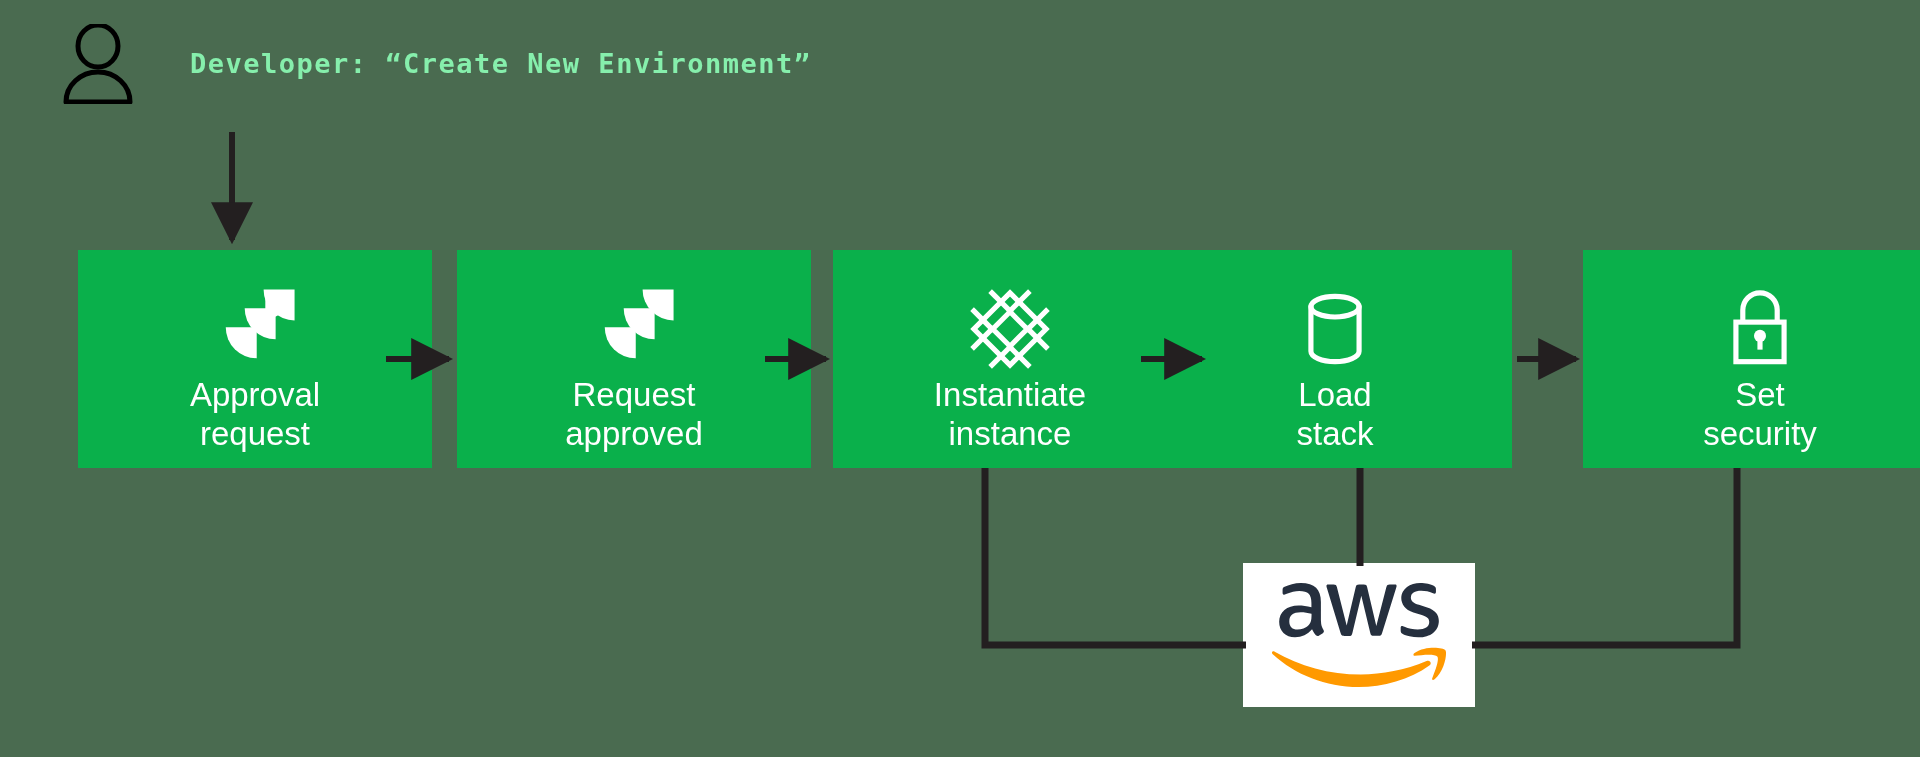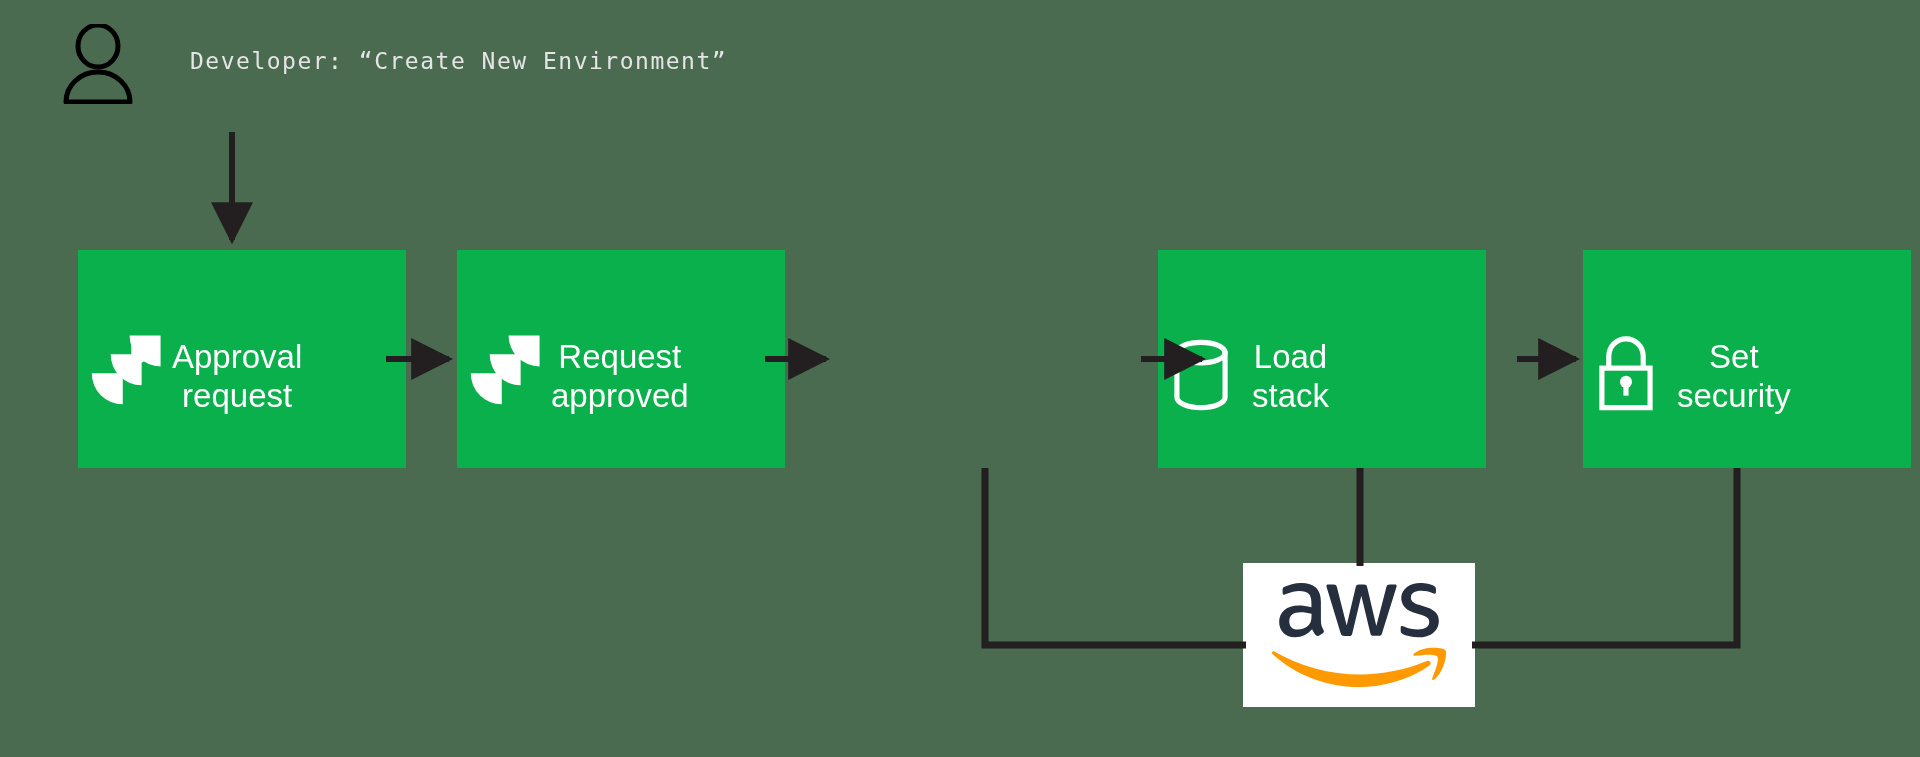--- a/index.html
+++ b/index.html
@@ -32,38 +32,38 @@
   }
   #actor-icon {
     width: 72px;
     height: 80px;
     flex: 0 0 auto;
   }
   #actor-caption {
     margin-left: 92px;
     white-space: nowrap;
     font-family: "DejaVu Sans Mono", "Liberation Mono", monospace;
-    font-weight: normal;
-    font-size: 23px;
+    font-weight: bold;
+    font-size: 27px;
     letter-spacing: 1.5px;
-    color: #e5e5e5;
+    color: #86efac;
     position: absolute;
     left: 98px;
     top: 48px;
   }
 
   
   .proc-box {
     position: absolute;
     top: 250px;
-    width: 328px;
+    width: 354px;
     height: 218px;
     background: #0ab04b;
     display: flex;
-    flex-direction: row;
+    flex-direction: column;
     align-items: center;
     justify-content: flex-start;
     padding-top: 36px;
   }
   .proc-icon {
     width: 86px;
     height: 86px;
     display: block;
     margin-bottom: 4px;
   }
@@ -140,20 +140,41 @@
       <g fill="#fff">
         <path d="M60 4 h36 v36 a36 36 0 0 1 -36 -36 z"></path>
         <path d="M38 26 h36 v36 a36 36 0 0 1 -36 -36 z"></path>
         <path d="M16 48 h36 v36 a36 36 0 0 1 -36 -36 z"></path>
       </g>
     </svg>
     <div class="proc-label">Request
 approved</div>
   </div>
 
+  <div class="proc-box" id="box-2">
+    <svg class="proc-icon" viewBox="0 0 100 100">
+      <g fill="none" stroke="#fff" stroke-width="6" stroke-linecap="square">
+
+        <path d="M50 8 L92 50 L50 92 L8 50 Z"></path>
+
+        <path d="M50 30 L70 50 L50 70 L30 50 Z"></path>
+
+        <path d="M29 8 L50 29"></path>
+        <path d="M71 8 L50 29"></path>
+        <path d="M8 29 L29 50"></path>
+        <path d="M8 71 L29 50"></path>
+        <path d="M92 29 L71 50"></path>
+        <path d="M92 71 L71 50"></path>
+        <path d="M29 92 L50 71"></path>
+        <path d="M71 92 L50 71"></path>
+      </g>
+    </svg>
+    <div class="proc-label">Instantiate
+instance</div>
+  </div>
 
   <div class="proc-box" id="box-3">
     <svg class="proc-icon" viewBox="0 0 100 100">
       <g fill="none" stroke="#fff" stroke-width="6" stroke-linecap="round" stroke-linejoin="round">
         <ellipse cx="50" cy="24" rx="28" ry="12"></ellipse>
         <path d="M22 24 V76 a28 12 0 0 0 56 0 V24"></path>
       </g>
     </svg>
     <div class="proc-label">Load
 stack</div>

